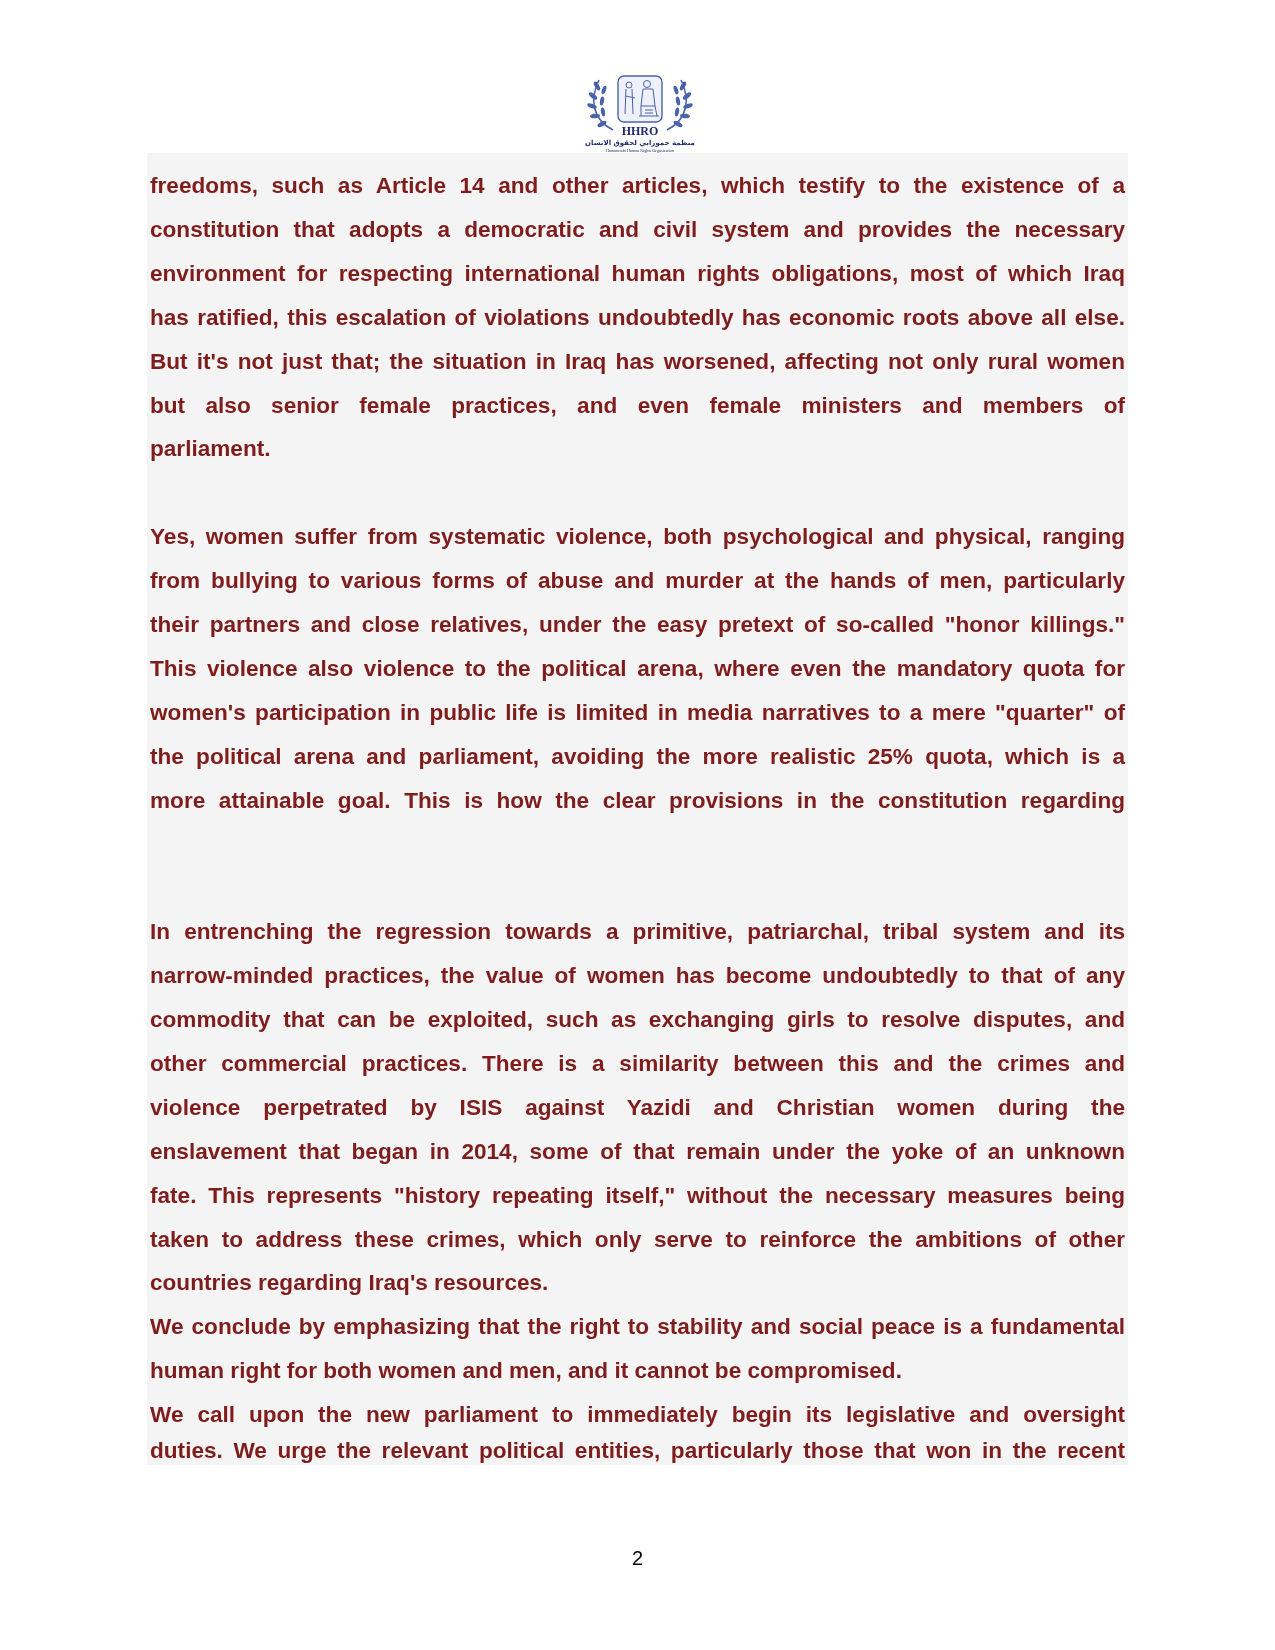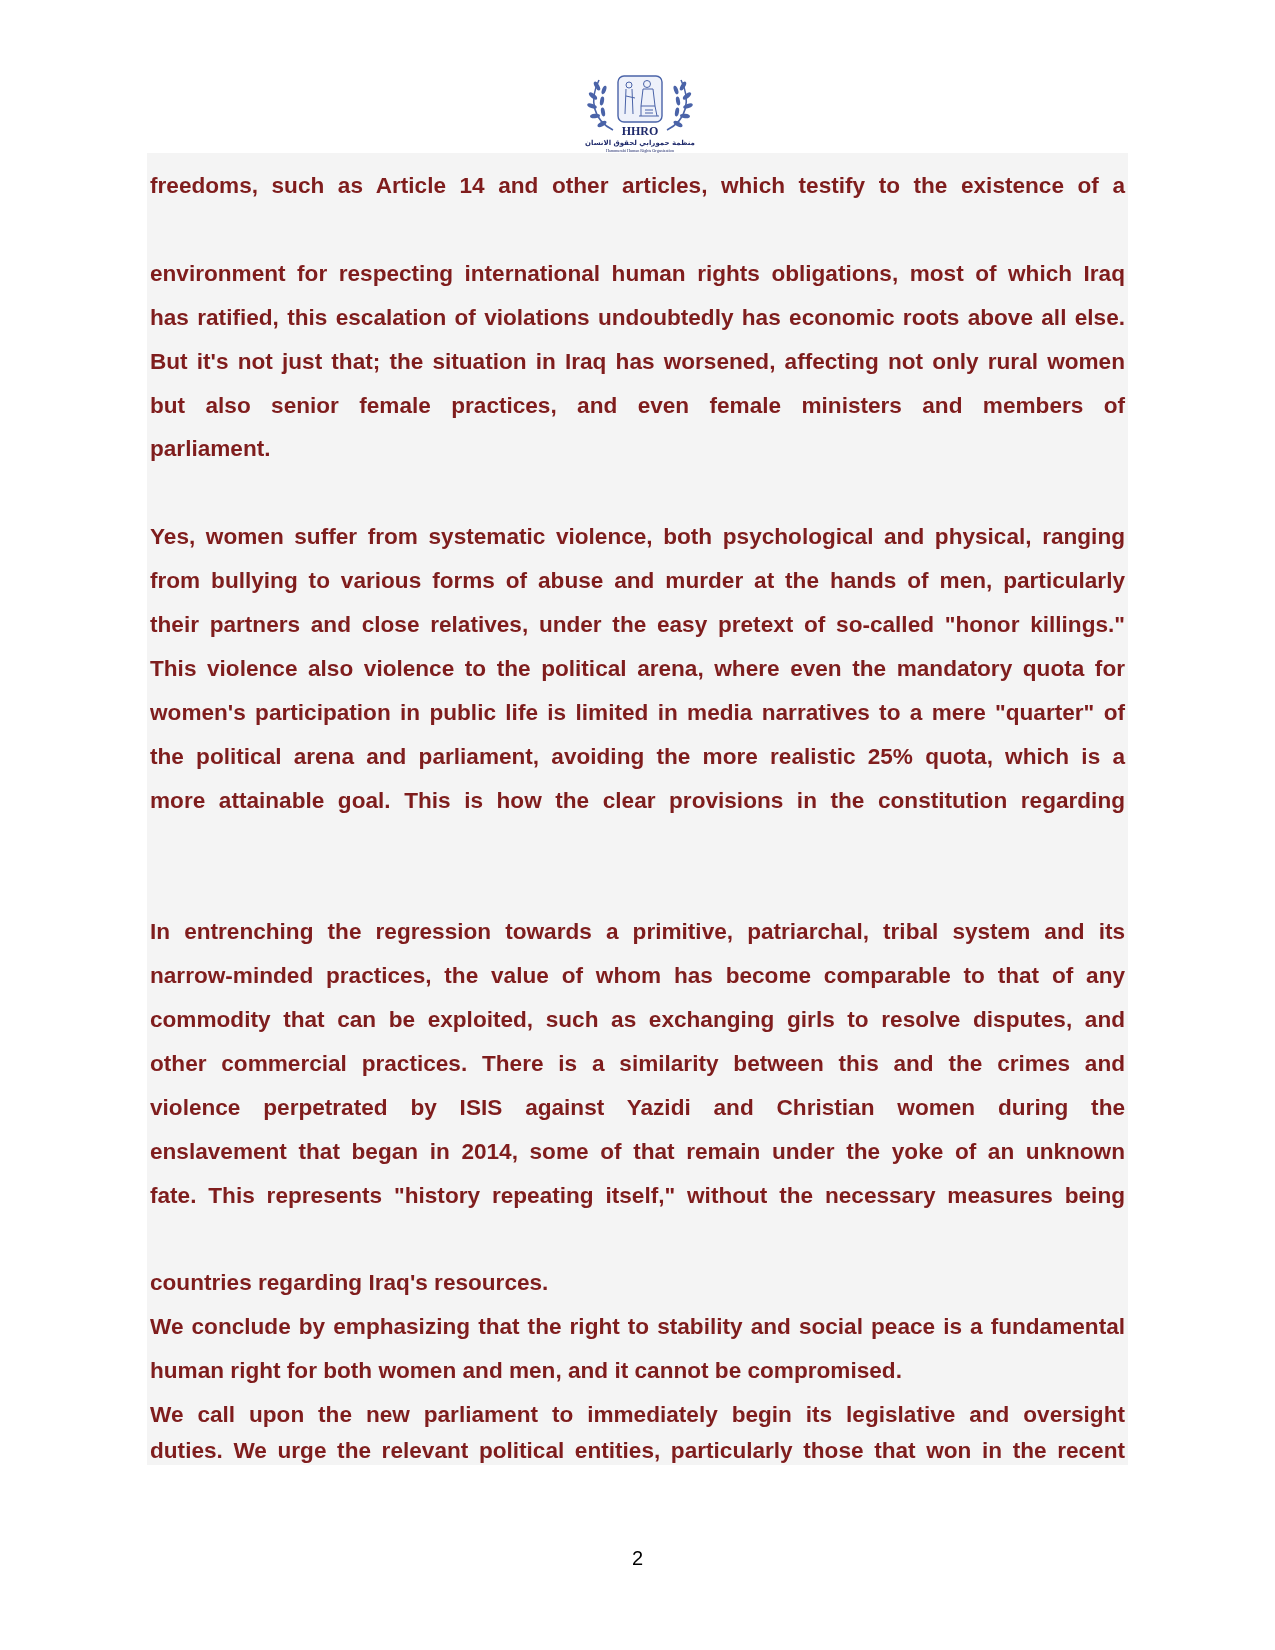--- a/index.html
+++ b/index.html
@@ -65,41 +65,43 @@
     <text x="57" y="62.5" text-anchor="middle" font-family="Liberation Serif, serif" font-weight="bold" font-size="12" fill="#1f2a6b">HHRO</text>
 
     <text x="57" y="73" text-anchor="middle" font-family="DejaVu Sans, sans-serif" font-weight="bold" font-size="7" fill="#1f2a6b" direction="rtl">منظمة حمورابي لحقوق الانسان</text>
 
     <text x="57" y="80" text-anchor="middle" font-family="Liberation Serif, serif" font-size="4.2" fill="#1f2a6b">Hammurabi Human Rights Organization</text>
   </svg>
 </div>
 
 <div class="text-block">
   <div class="line" style="top:11px">freedoms, such as Article 14 and other articles, which testify to the existence of a</div>
+  <div class="line" style="top:55px">constitution that adopts a democratic and civil system and provides the necessary</div>
   <div class="line" style="top:99px">environment for respecting international human rights obligations, most of which Iraq</div>
   <div class="line" style="top:143px">has ratified, this escalation of violations undoubtedly has economic roots above all else.</div>
   <div class="line" style="top:187px">But it's not just that; the situation in Iraq has worsened, affecting not only rural women</div>
   <div class="line" style="top:231px">but also senior female practices, and even female ministers and members of</div>
   <div class="line last" style="top:274px">parliament.</div>
   <div class="line last" style="top:318px"></div>
   <div class="line" style="top:362px">Yes, women suffer from systematic violence, both psychological and physical, ranging</div>
   <div class="line" style="top:406px">from bullying to various forms of abuse and murder at the hands of men, particularly</div>
   <div class="line" style="top:450px">their partners and close relatives, under the easy pretext of so-called "honor killings."</div>
   <div class="line" style="top:494px">This violence also violence to the political arena, where even the mandatory quota for</div>
   <div class="line" style="top:538px">women's participation in public life is limited in media narratives to a mere "quarter" of</div>
   <div class="line" style="top:582px">the political arena and parliament, avoiding the more realistic 25% quota, which is a</div>
   <div class="line" style="top:626px">more attainable goal. This is how the clear provisions in the constitution regarding</div>
   <div class="line last" style="top:713px"></div>
   <div class="line" style="top:757px">In entrenching the regression towards a primitive, patriarchal, tribal system and its</div>
-  <div class="line" style="top:801px">narrow-minded practices, the value of whom has become comparable to that of any</div>
+  <div class="line" style="top:801px">narrow-minded practices, the value of women has become undoubtedly to that of any</div>
   <div class="line" style="top:845px">commodity that can be exploited, such as exchanging girls to resolve disputes, and</div>
   <div class="line" style="top:889px">other commercial practices. There is a similarity between this and the crimes and</div>
   <div class="line" style="top:933px">violence perpetrated by ISIS against Yazidi and Christian women during the</div>
   <div class="line" style="top:977px">enslavement that began in 2014, some of that remain under the yoke of an unknown</div>
   <div class="line" style="top:1021px">fate. This represents "history repeating itself," without the necessary measures being</div>
+  <div class="line" style="top:1065px">taken to address these crimes, which only serve to reinforce the ambitions of other</div>
   <div class="line last" style="top:1108px">countries regarding Iraq's resources.</div>
   <div class="line" style="top:1152px">We conclude by emphasizing that the right to stability and social peace is a fundamental</div>
   <div class="line last" style="top:1196px">human right for both women and men, and it cannot be compromised.</div>
   <div class="line" style="top:1240px">We call upon the new parliament to immediately begin its legislative and oversight</div>
   <div class="line" style="top:1284px; height:28px; line-height:28px; overflow:visible">duties. We urge the relevant political entities, particularly those that won in the recent</div>
 </div>
 
 <div class="page-number">2</div>
 
 </body></html>

